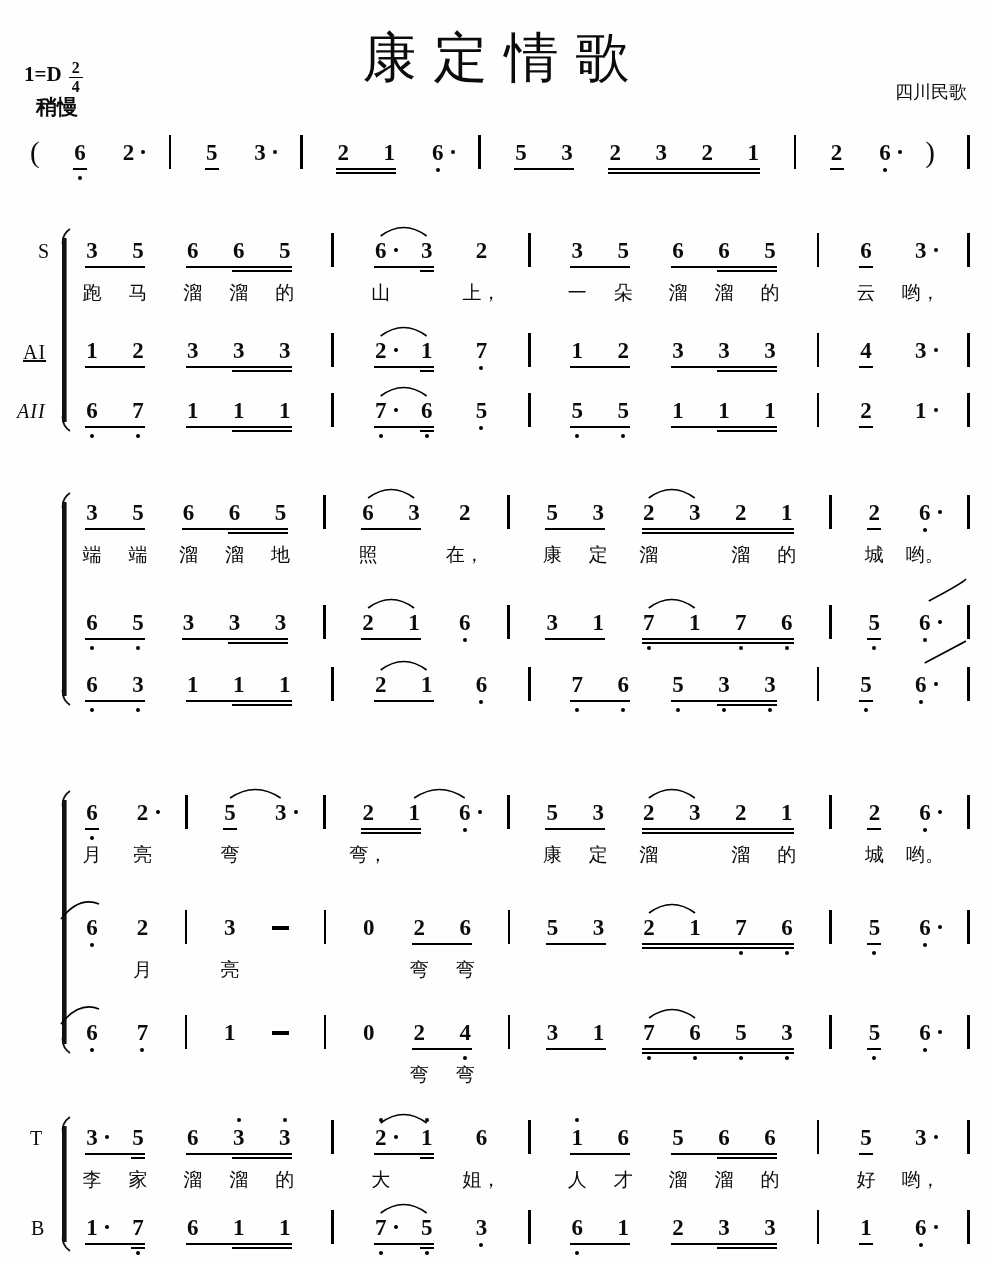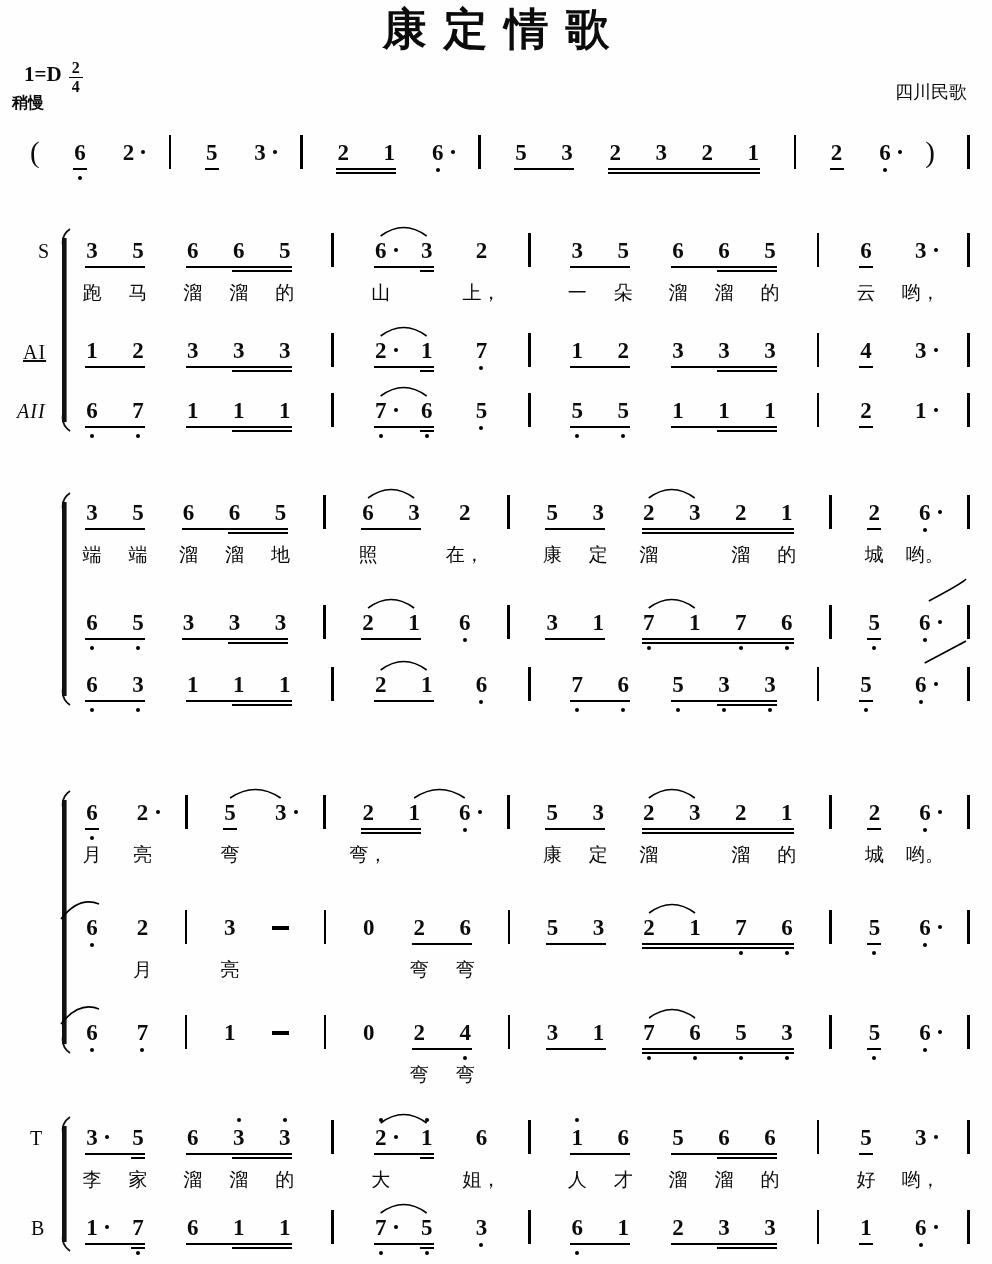--- a/index.html
+++ b/index.html
@@ -1,24 +1,24 @@
 <!DOCTYPE html>
 <html><head>
 <meta charset="utf-8">
 <style>
   html,body{margin:0;padding:0;background:#ffffff}
   .score{position:relative;width:992px;height:1264px;background:#fefefe;color:#0b0b0b;
          font-family:"Liberation Serif",serif;overflow:hidden}
-  .title{position:absolute;top:0;left:0;right:0;text-align:center;font-size:44px;font-weight:700;
+  .title{position:absolute;top:22px;left:0;right:0;text-align:center;font-size:54px;font-weight:400;
          letter-spacing:17px;text-indent:17px;font-family:"Liberation Sans",sans-serif}
   .keysig{position:absolute;left:24px;top:56px;font-size:21px;font-weight:700;display:flex;align-items:center;gap:7px}
   .frac{display:inline-flex;flex-direction:column;align-items:center;font-size:16px;line-height:1.15;transform:translateY(3px)}
   .frac i{font-style:normal;font-weight:700}
   .frac i.num{border-bottom:1.6px solid #000;padding:0 3px}
-  .tempo{position:absolute;left:12px;top:93px;font-size:16px;font-weight:700;font-family:"Liberation Sans",sans-serif}
+  .tempo{position:absolute;left:36px;top:93px;font-size:21px;font-weight:700;font-family:"Liberation Sans",sans-serif}
   .src{position:absolute;right:25px;top:80px;font-size:18px;font-weight:400;font-family:"Liberation Sans",sans-serif}
   .vlabel{position:absolute;font-size:20px;font-weight:400;letter-spacing:1px;font-family:"Liberation Serif",serif}
   .line{position:absolute;display:flex;justify-content:space-between;align-items:flex-start;height:26px}
   .tok{position:relative;display:inline-block;min-width:16px;height:26px;line-height:26px;text-align:center;
        font-size:23px;font-weight:700}
   .b{position:relative;display:inline-flex;align-items:flex-start}
   .b>*+*{margin-left:30px}
   .b::after{content:"";position:absolute;left:1px;right:1px;top:27.5px;height:2px;background:#000}
   .b .b::after{top:31.5px}
   .bar{width:2.5px;height:34px;background:#000;margin-top:-5px;min-width:0}

